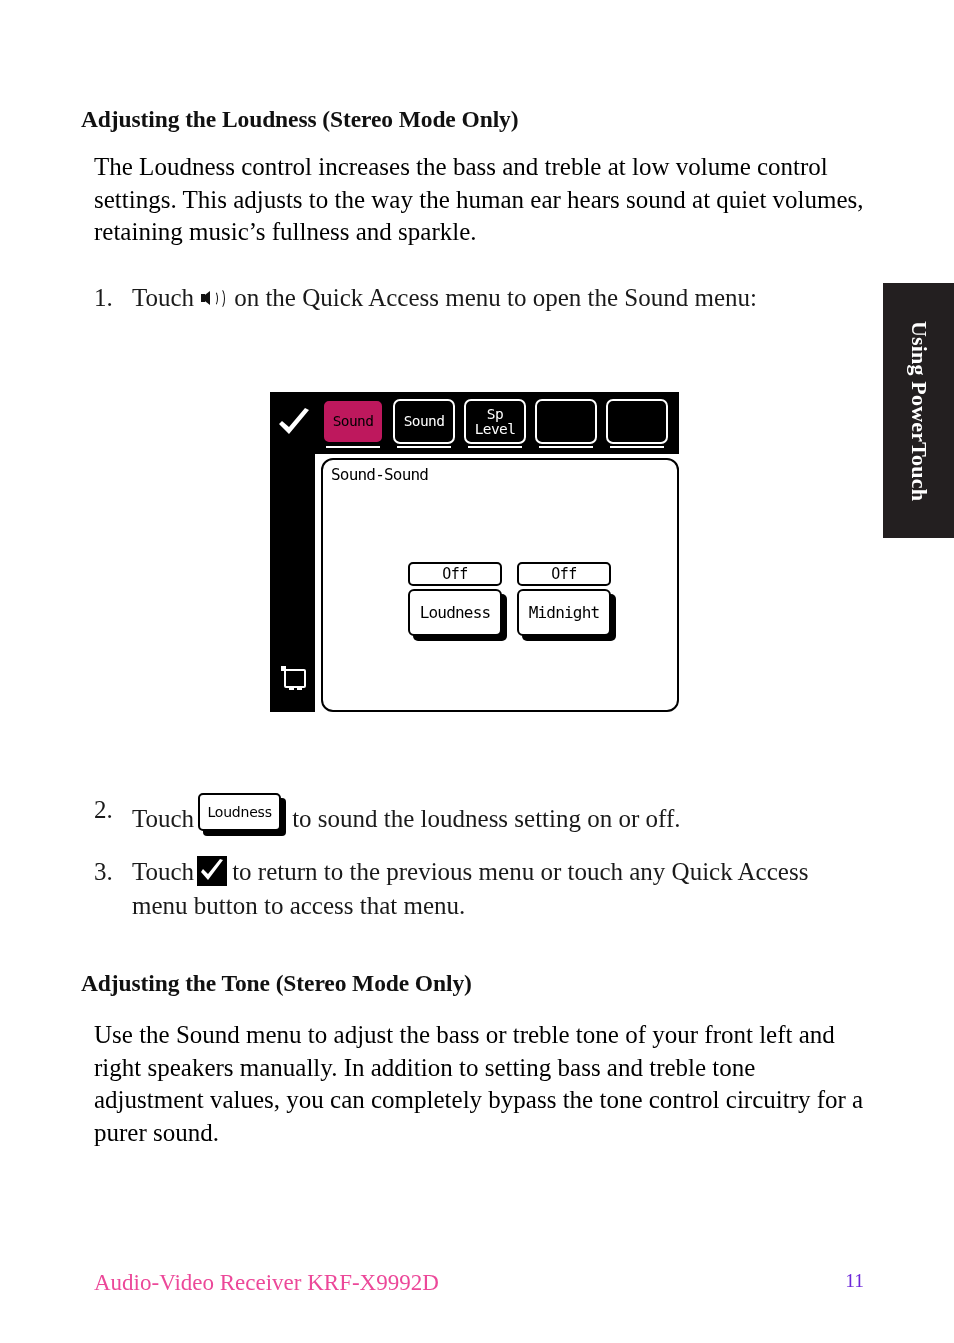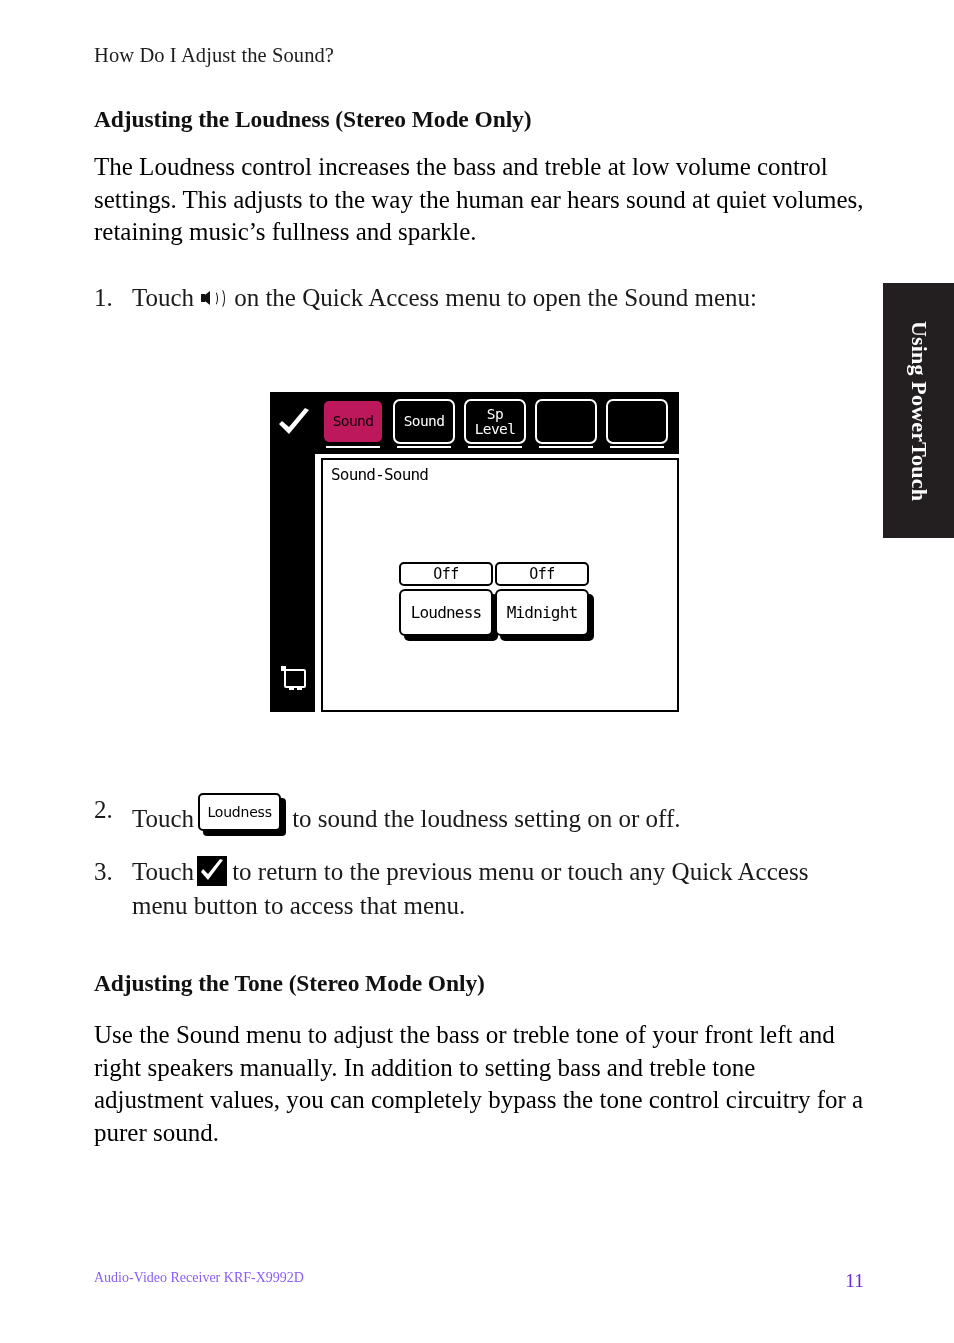--- a/index.html
+++ b/index.html
@@ -27,21 +27,21 @@
     left: 94px;
     top: 44px;
     font-size: 20.5px;
     letter-spacing: 0.1px;
     color: #1d1d1d;
   }
 
   
   .section-heading {
     position: absolute;
-    left: 94px;
+    left: 81px;
     font-weight: bold;
     font-size: 23.5px;
     letter-spacing: -0.1px;
     color: #111111;
   }
   #heading-loudness { top: 86px; }
   #heading-tone { top: 954px; margin-top: 16px; }
 
   
   .body-para {
@@ -271,37 +271,37 @@
   }
 
   
   .device-panel {
     position: absolute;
     left: 51px; top: 66px;
     width: 358px; height: 254px;
     box-sizing: border-box;
     background: #fff;
     border: 2.5px solid #000;
-    border-radius: 0;
+    border-radius: 12px;
   }
   .panel-title {
     position: absolute;
     left: 8px; top: 5px;
     font-family: "DejaVu Sans Mono", monospace;
     font-size: 16px;
     color: #000;
     letter-spacing: -0.8px;
   }
 
   .toggle-group {
     position: absolute;
-    left: 76px;
+    left: 85px;
     top: 102px;
     display: flex;
-    gap: 2px;
+    gap: 15px;
   }
   .toggle-col {
     position: relative;
     width: 94px;
   }
   .toggle-value {
     position: relative;
     height: 24px;
     box-sizing: border-box;
     border: 2.5px solid #000;
@@ -363,37 +363,36 @@
     font-weight: bold;
     font-size: 22px;
     letter-spacing: 0.2px;
   }
 
   
   .footer-left {
     position: absolute;
     left: 94px;
     top: 1270px;
-    font-size: 14px;
-    color: #8b5cf6;
+    font-size: 23px;
+    color: #ec4899;
   }
   .footer-page {
     position: absolute;
     right: 90px;
     top: 1270px;
     font-size: 19.5px;
     color: #6d28d9;
   }
 </style>
 </head>
 <body>
 
 <div class="page">
 
-  <div class="running-head">How Do I Adjust the Sound?</div>
 
   <h2 class="section-heading" id="heading-loudness">Adjusting the Loudness (Stereo Mode Only)</h2>
   <p class="body-para" id="para-loudness">The Loudness control increases the bass and treble at low volume control settings. This adjusts to the way the human ear hears sound at quiet volumes, retaining music’s fullness and sparkle.</p>
 
   <div class="list-item" id="list-item-1">
     <span class="num">1.</span>
     <span class="li-body"><span>Touch</span><span class="speaker-icon-inline"><span class="box"></span><span class="cone"></span><span class="wave1"></span><span class="wave2"></span></span><span>on the Quick Access menu to open the Sound menu:</span></span>
   </div>
 
   <div class="device-figure">

